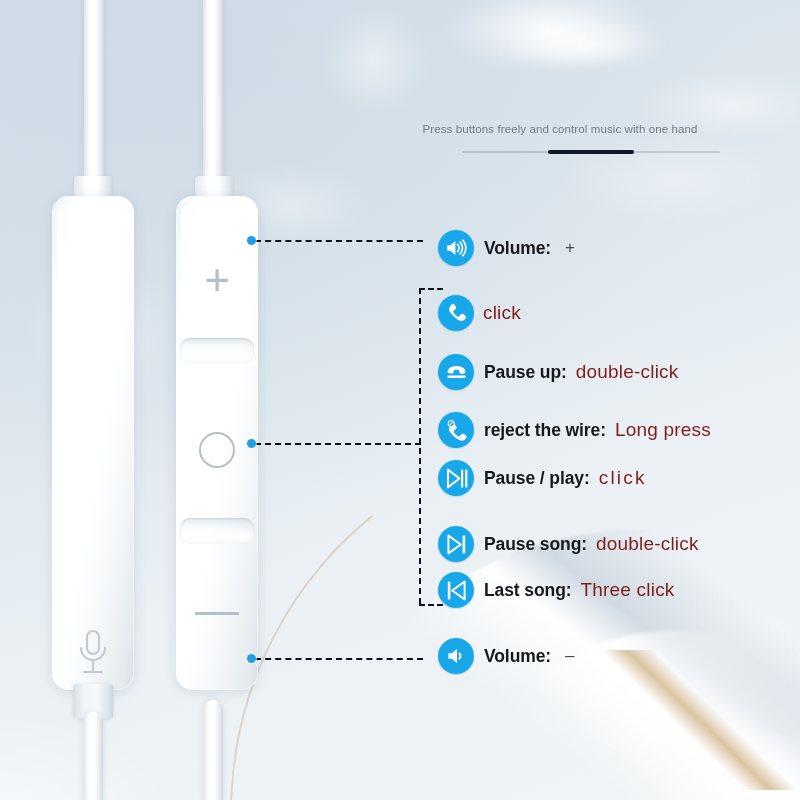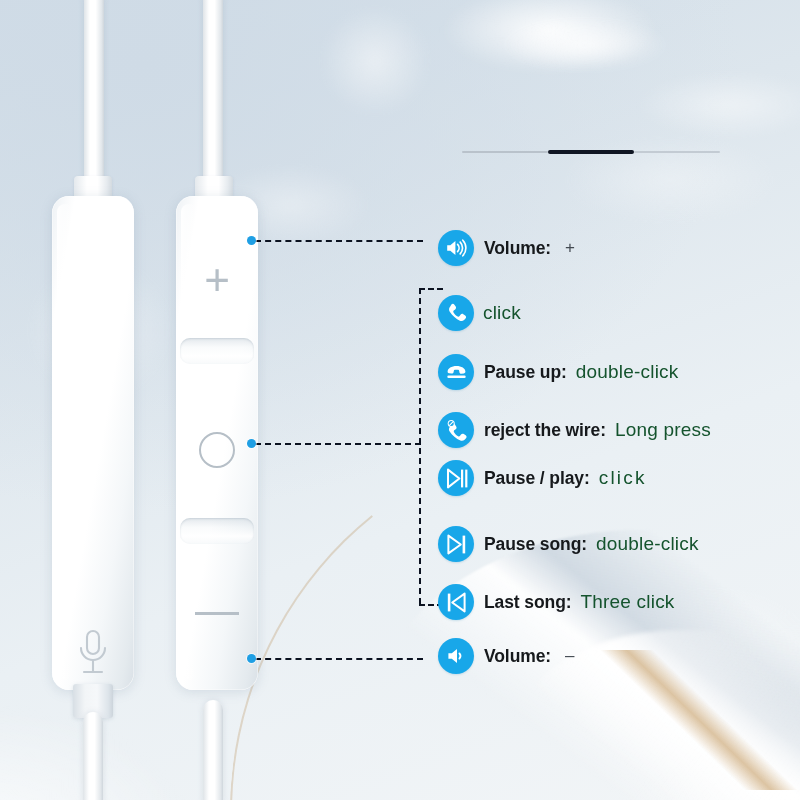--- a/index.html
+++ b/index.html
@@ -231,21 +231,21 @@
     margin-left: 10px;
     font-size: 17.5px;
     font-weight: 700;
     color: #16191c;
     letter-spacing: -.1px;
   }
   .f-value {
     margin-left: 9px;
     font-size: 19px;
     font-weight: 400;
-    color: #14532d;
+    color: #7f1d1d;
     letter-spacing: .2px;
   }
   .f-value.sym {
     font-size: 17px; color: #434a52; margin-left: 14px;
   }
   .f-value.spaced { letter-spacing: 2.2px; }
 
   
   .dash-h {
     position: absolute; height: 0;
@@ -314,20 +314,21 @@
   <div class="module" id="remote-module">
     <div class="hi"></div>
     <div class="key-glyph" id="key-plus">+</div>
     <div class="btn-groove" id="groove-a"></div>
     <div id="key-circle"></div>
     <div class="btn-groove" id="groove-b"></div>
     <div class="key-glyph" id="key-minus">—</div>
   </div>
   <div class="cable" id="rem-cable-bottom"></div>
 
+  <div id="subtitle">Press buttons freely and control music with one hand</div>
   <div id="divider">
     <span class="seg left"></span>
     <span class="seg mid"></span>
     <span class="seg right"></span>
   </div>
 
   <div class="dash-h" id="conn-top-dash"></div>
   <div class="dot" id="conn-top-dot" style="background: rgb(31, 159, 228);"></div>
 
   <div class="dash-h" id="bracket-top-tick"></div>
@@ -397,21 +398,21 @@
       <div class="feature-row" style="top: 302px;">
         <span class="f-icon" style="background: rgb(24, 167, 233);">
           <svg width="25" height="25" viewBox="0 0 25 25">
       <path d="M4.4 3.6 16.8 12.5 4.4 21.4z" fill="none" stroke="#fff" stroke-width="2" stroke-linejoin="round"></path>
       <rect x="18.6" y="3.6" width="2.6" height="17.8" fill="#fff"></rect>
     </svg>
         </span>
         <span class="f-label">Pause song:</span>
         <span class="f-value">double-click</span>
       </div>
-      <div class="feature-row" style="top: 360px;">
+      <div class="feature-row" style="top: 348px;">
         <span class="f-icon" style="background: rgb(24, 167, 233);">
           <svg width="25" height="25" viewBox="0 0 25 25">
       <path d="M20.6 3.6 8.2 12.5 20.6 21.4z" fill="none" stroke="#fff" stroke-width="2" stroke-linejoin="round"></path>
       <rect x="3.8" y="3.6" width="2.6" height="17.8" fill="#fff"></rect>
     </svg>
         </span>
         <span class="f-label">Last song:</span>
         <span class="f-value">Three click</span>
       </div>
       <div class="feature-row" style="top: 414px;">

